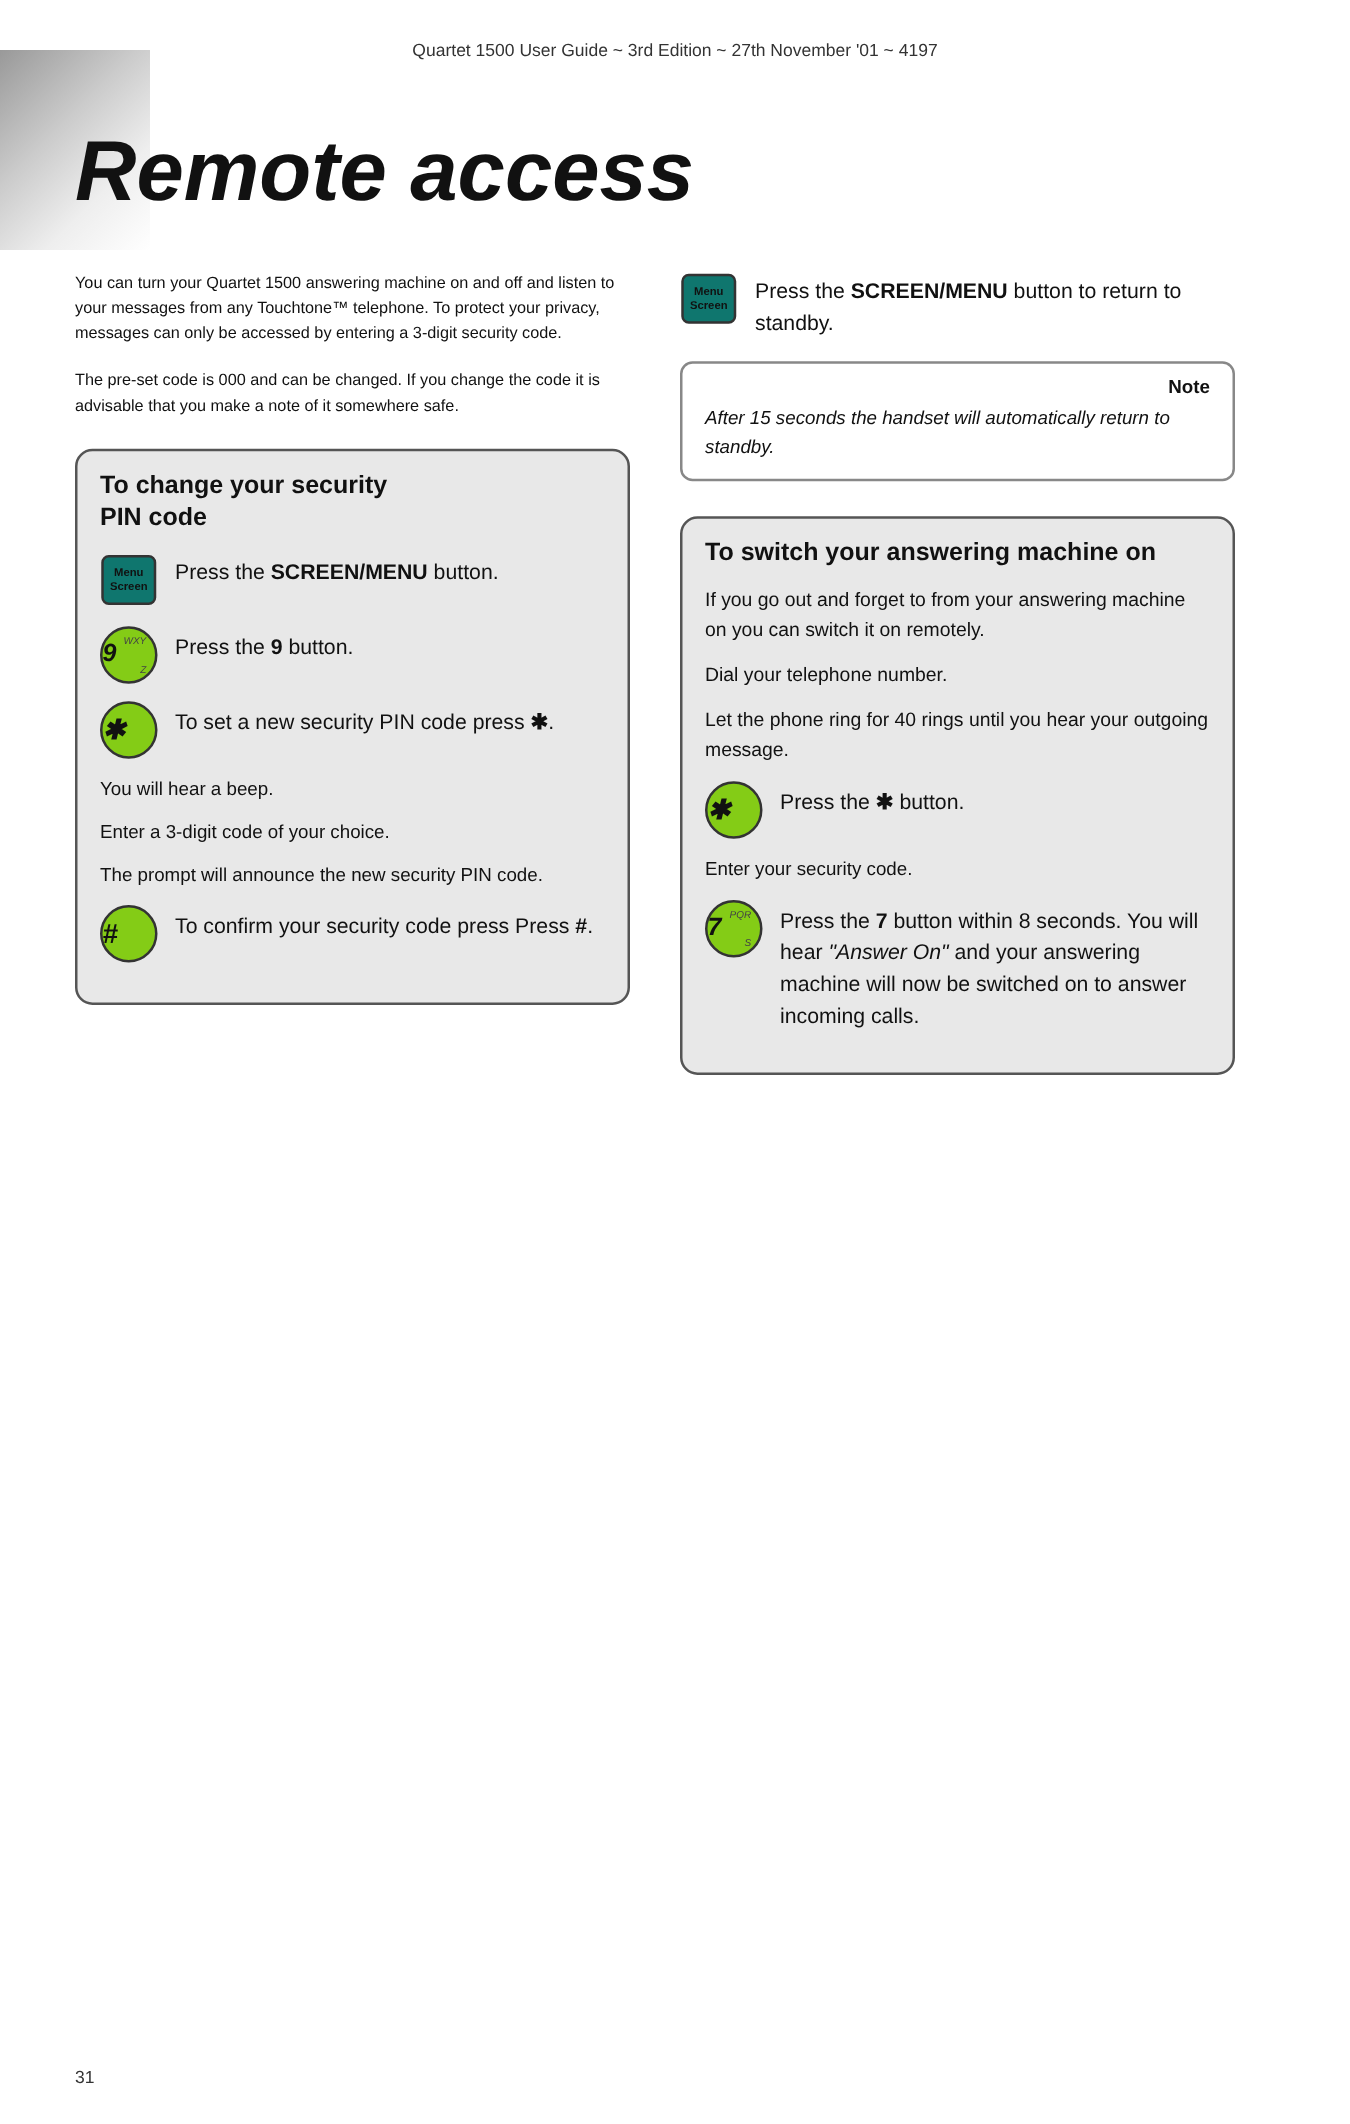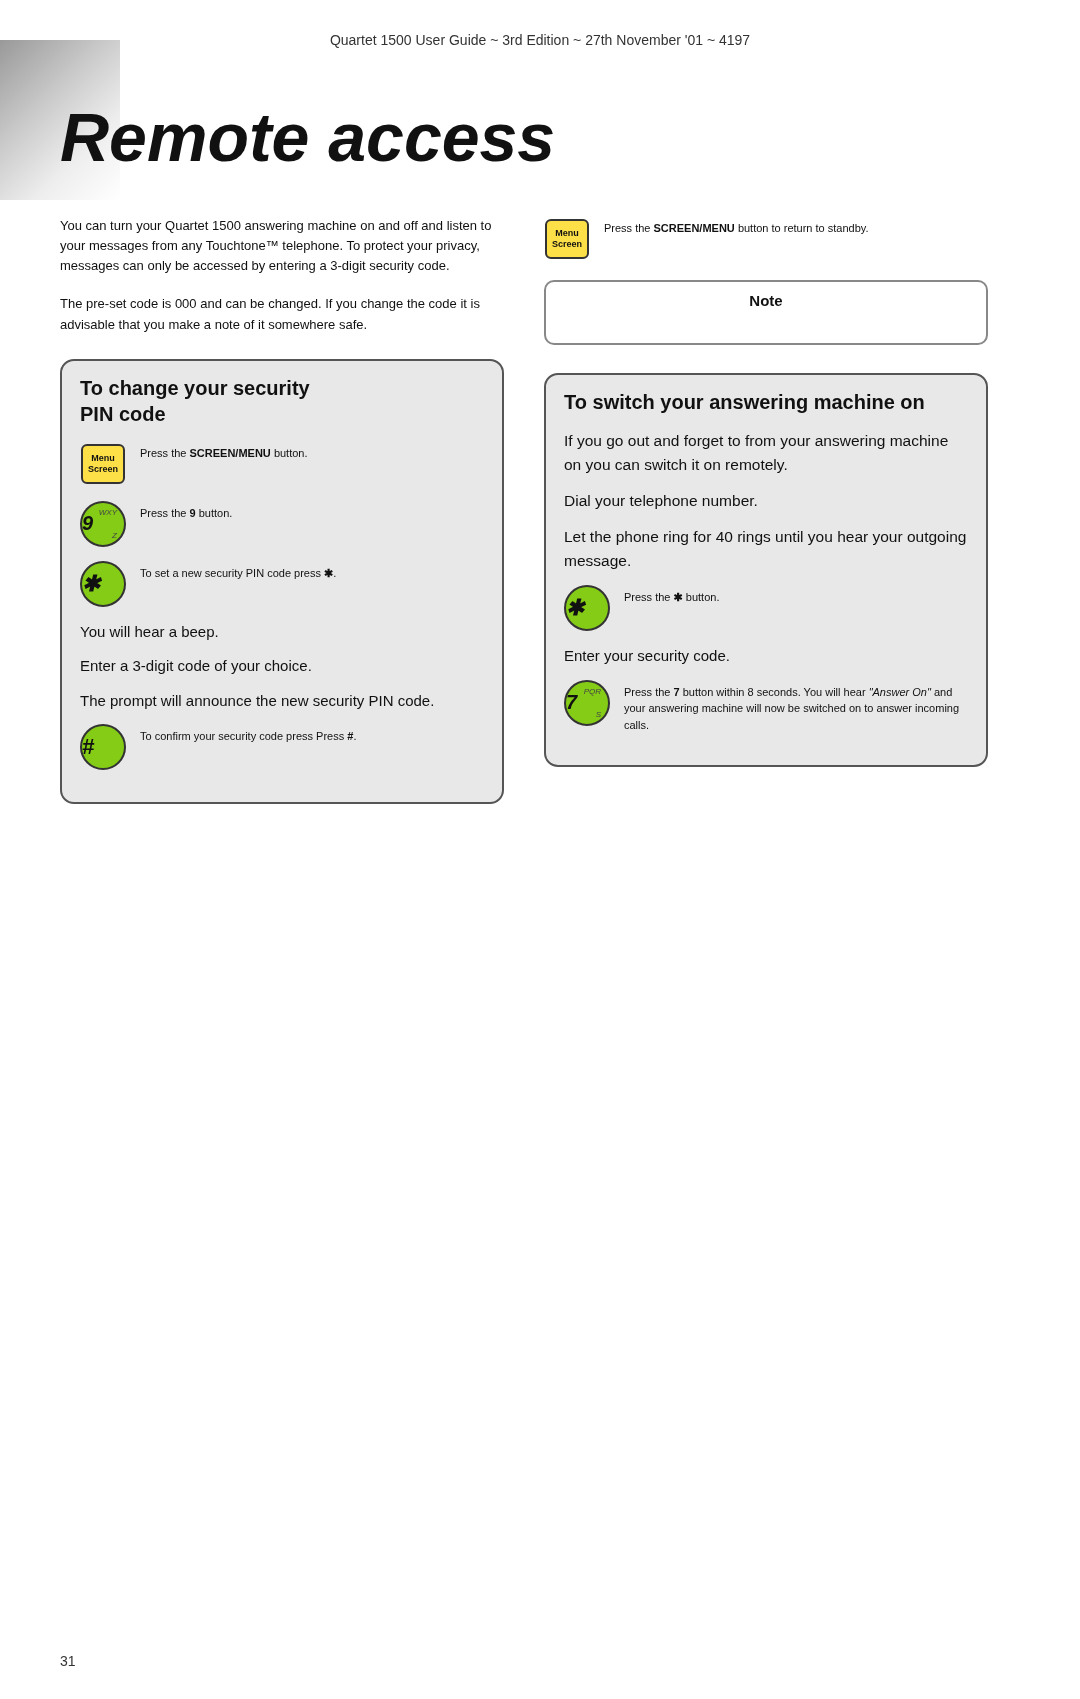--- a/index.html
+++ b/index.html
@@ -78,22 +78,22 @@
     .note-box {
       border: 2px solid #888;
       border-radius: 10px;
       padding: 10px 18px 14px 18px;
       margin-top: 18px;
       background: #fff;
     }
     .note-box-header {
       font-weight: 700;
       font-size: 15px;
-      text-align: center;
-      margin-bottom: 20px;
+      text-align: right;
+      margin-bottom: 6px;
     }
     .note-box-text {
       font-style: italic;
       font-size: 15px;
       line-height: 1.5;
     }
     
     .step-row {
       display: flex;
       align-items: flex-start;
@@ -115,21 +115,21 @@
       border: 2px solid #333;
       border-radius: 6px;
       display: flex;
       flex-direction: column;
       align-items: center;
       justify-content: center;
       font-size: 9px;
       font-weight: 700;
       line-height: 1.2;
       color: #111;
-      background: #fde047;
+      background: #0f766e;
     }
     
     .btn-circle {
       width: 46px;
       height: 46px;
       border: 2.5px solid #333;
       border-radius: 50%;
       display: flex;
       flex-direction: column;
       align-items: flex-start;
@@ -151,21 +151,21 @@
     }
     .btn-circle .subscript {
       font-size: 8px;
       font-weight: 400;
       position: absolute;
       bottom: 5px;
       right: 7px;
       color: #444;
     }
     .step-text {
-      font-size: 11px;
+      font-size: 17px;
       line-height: 1.5;
       padding-top: 4px;
       color: #111;
     }
     .step-text strong {
       font-weight: 800;
     }
     .step-text em {
       font-style: italic;
     }
@@ -287,20 +287,23 @@
             <span>Screen</span>
           </div>
         </div>
         <div class="step-text">
           Press the <strong>SCREEN/MENU</strong> button to return to standby.
         </div>
       </div>
 
       <div class="note-box">
         <div class="note-box-header">Note</div>
+        <p class="note-box-text">
+          <em>After 15 seconds the handset will automatically return to standby.</em>
+        </p>
       </div>
 
       <div class="section-box" style="margin-top:28px;">
         <div class="section-box-title">To switch your answering machine on</div>
 
         <p class="right-intro">
           If you go out and forget to from your answering machine on you can switch it on remotely.
         </p>
         <p class="right-intro">
           Dial your telephone number.

